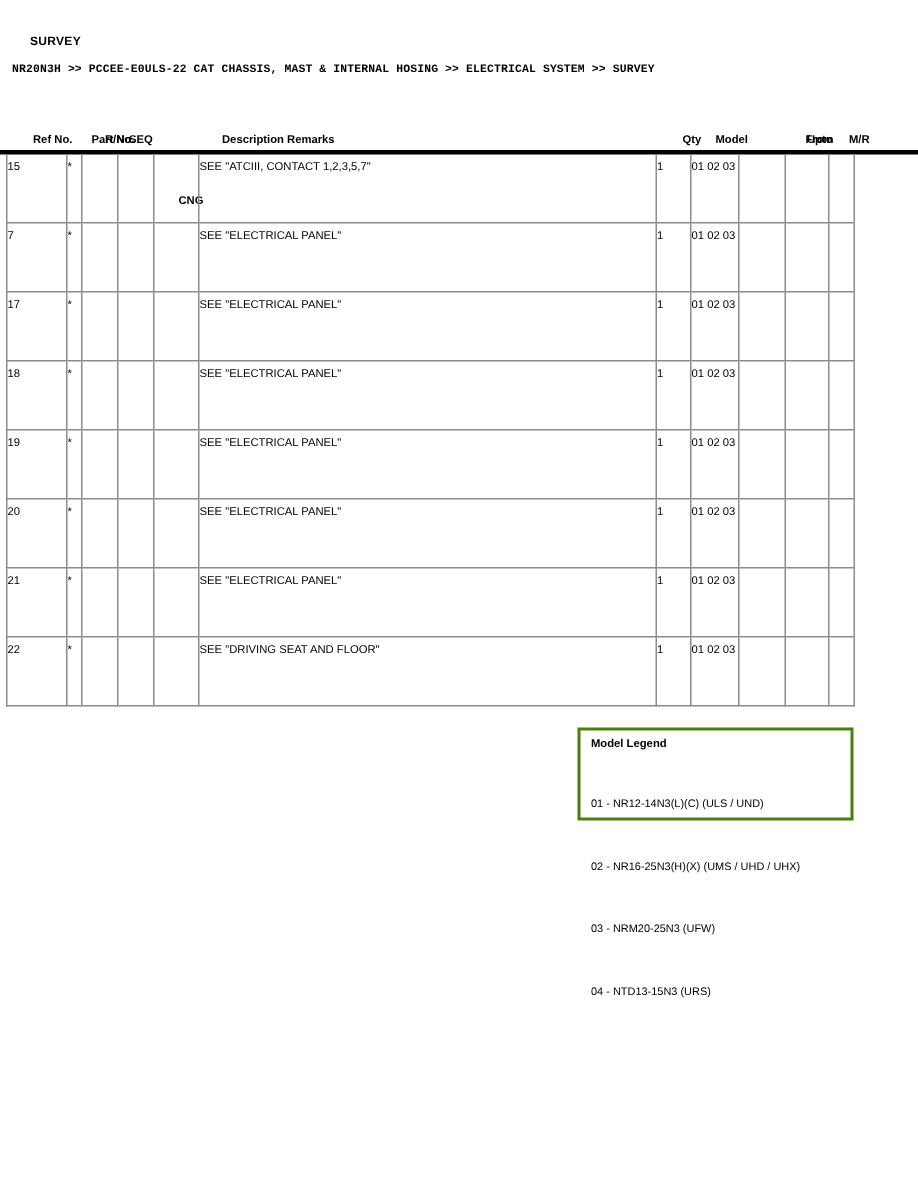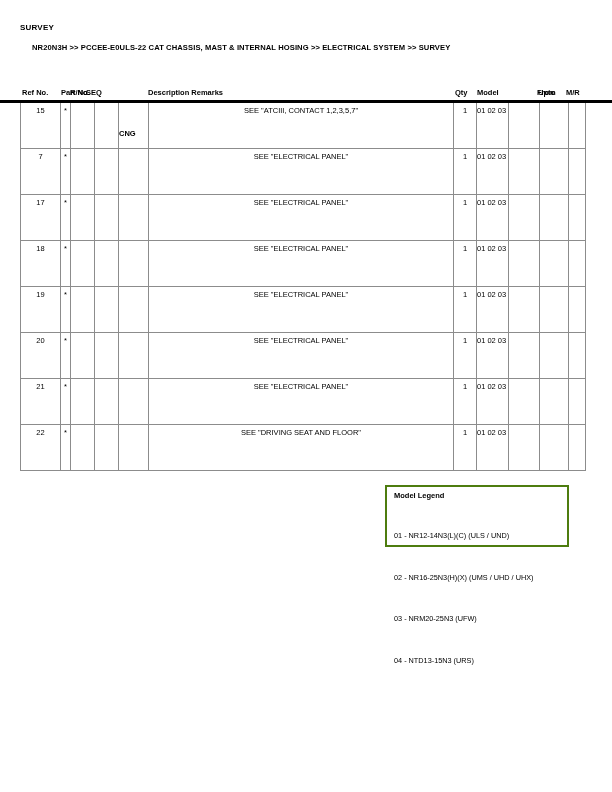--- a/index.html
+++ b/index.html
@@ -17,24 +17,25 @@
   }
   .abs { position: absolute; }
 
   .doc-title {
     left: 20px; top: 23px;
     font-size: 8px; font-weight: bold;
     letter-spacing: 0.2px;
     white-space: nowrap;
   }
   .breadcrumb {
-    left: 32px; top: 43px;
+    left: 8px; top: 43px;
     font-size: 7.6px; font-weight: bold;
     letter-spacing: 0.1px;
     white-space: nowrap;
+    font-family: Liberation Mono, monospace;
   }
 
   
   .col-head {
     position: absolute;
     top: 87.5px;
     font-size: 7.5px;
     font-weight: bold;
     white-space: nowrap;
   }
@@ -50,21 +51,21 @@
   .h-upto  { left: 538px; }
   .h-mr    { left: 566px; }
 
   .header-rule {
     left: 0; top: 100px;
     width: 612px; height: 2.6px;
     background: #000000;
   }
 
   .parts-table-wrap {
-    left: 20px; top: 102.6px; text-align: center;
+    left: 4px; top: 102.6px;
   }
   table.parts {
     border-collapse: collapse;
     table-layout: fixed;
     width: 565px;
   }
   table.parts td {
     border: 1px solid #8c8c8c;
     vertical-align: top;
     font-size: 7.5px;

